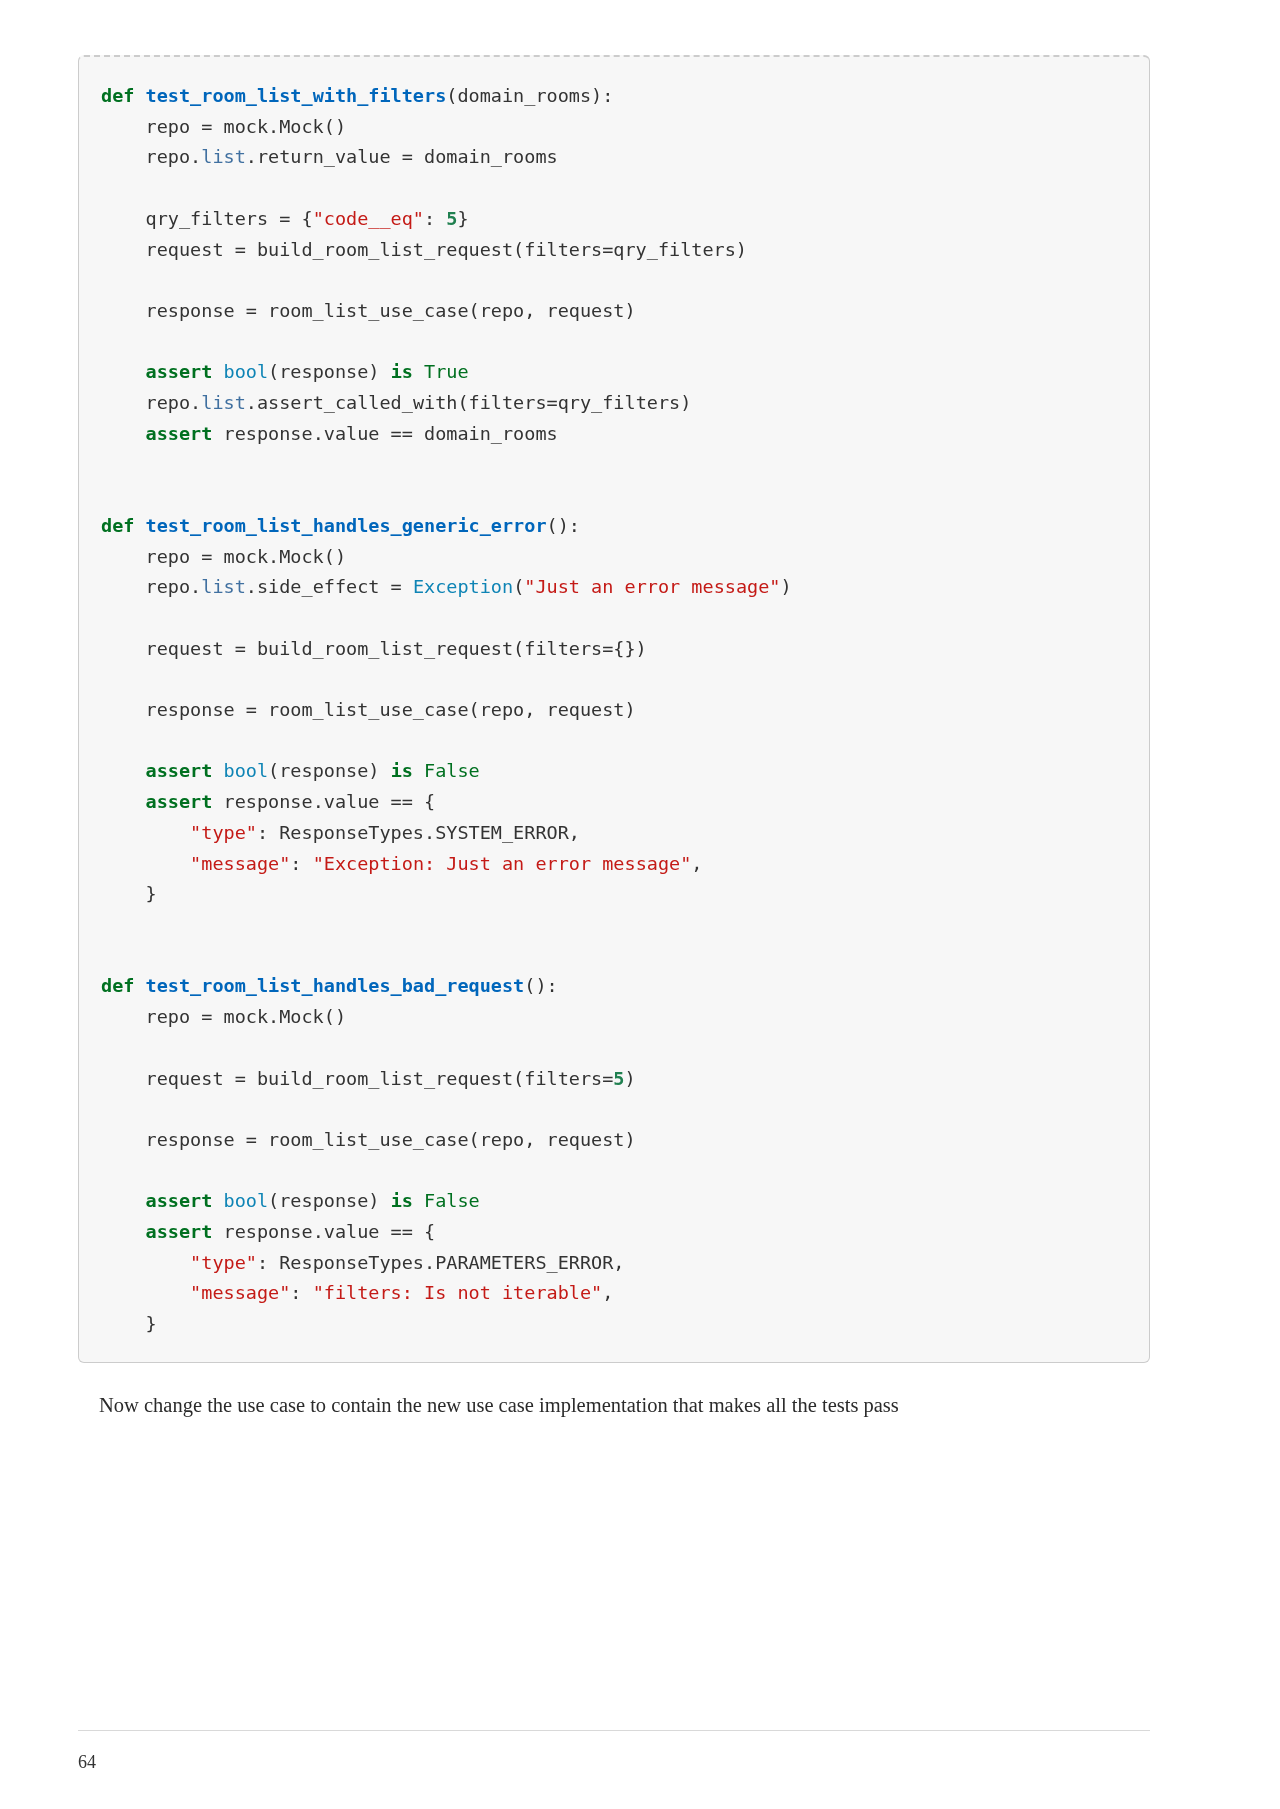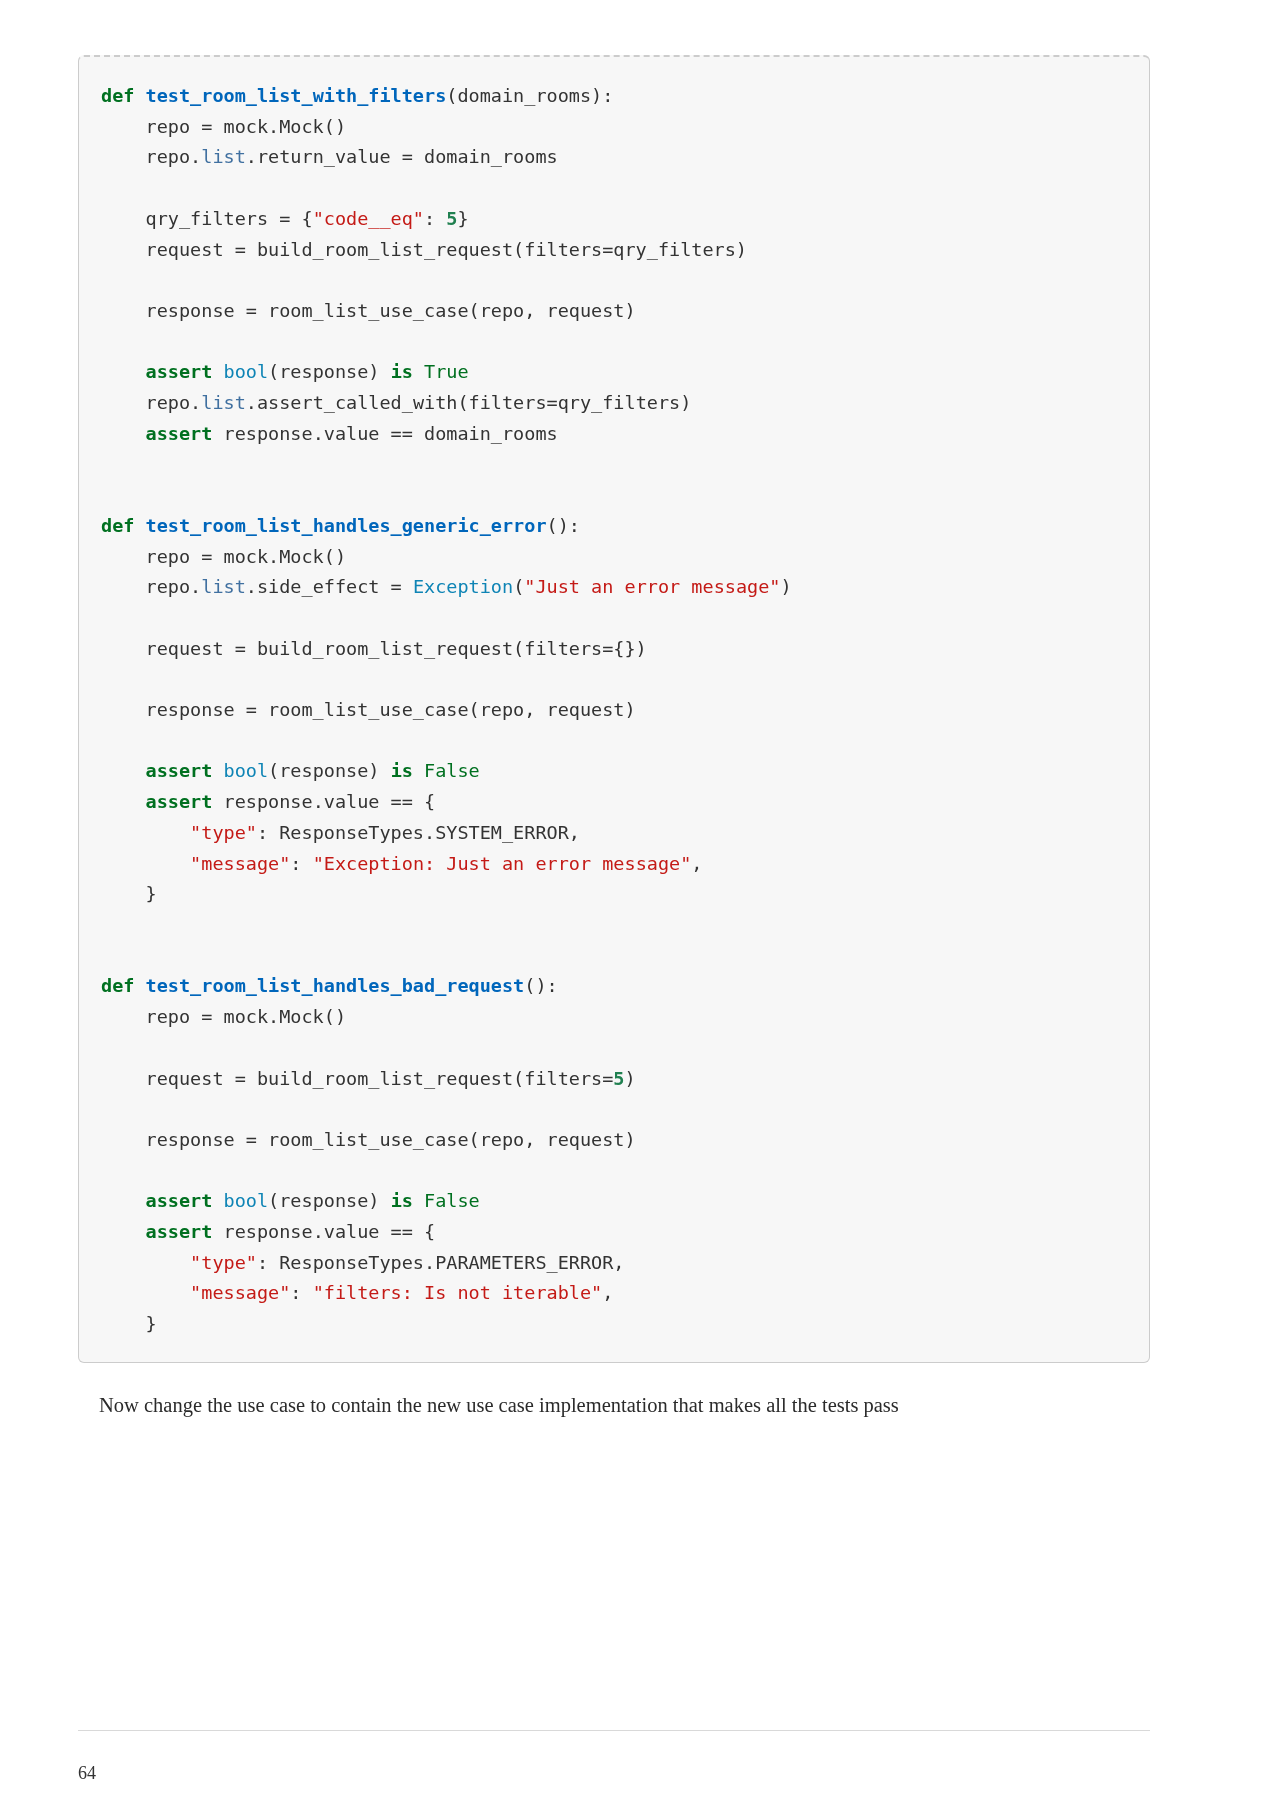--- a/index.html
+++ b/index.html
@@ -55,21 +55,21 @@
     position: absolute;
     left: 78px;
     right: 78px;
     bottom: 70px;
     border: none;
     border-top: 1px solid #d9d9d9;
   }
   .page-number {
     position: absolute;
     left: 78px;
-    bottom: 25px;
+    bottom: 36px;
     font-size: 18px;
     color: #333333;
     font-family: Georgia, "Times New Roman", serif;
   }
 </style>
 </head>
 <body>
 
 <div class="page">
 

